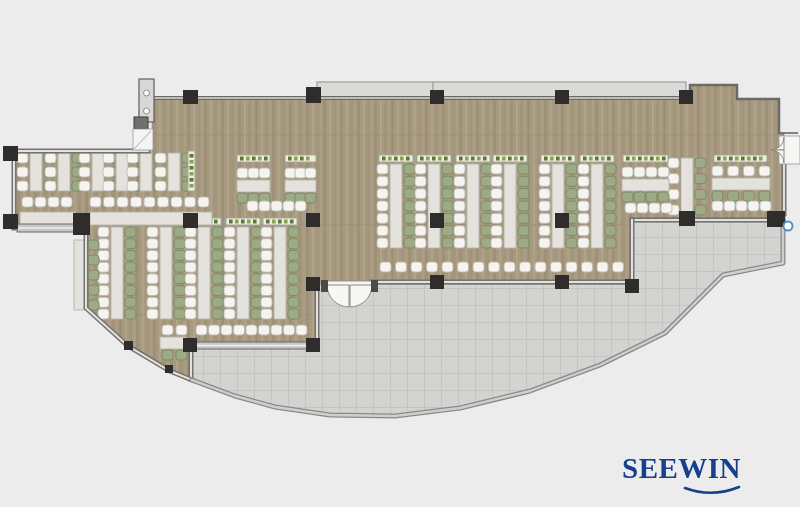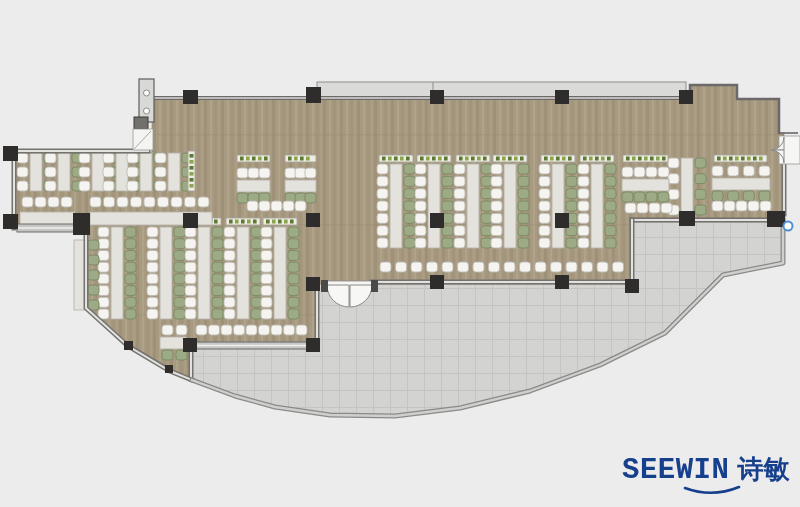--- a/index.html
+++ b/index.html
@@ -15,21 +15,21 @@
   .rail-outer{stroke:#8a8a88;stroke-width:5;fill:none;stroke-linecap:square;stroke-linejoin:round;}
   .rail-inner{stroke:#cfcfcd;stroke-width:2.4;fill:none;stroke-linecap:square;stroke-linejoin:round;}
   .door-leaf{fill:#f7f7f5;stroke:#8a8a88;stroke-width:1;}
   .logo{
     position:absolute;left:622px;top:452px;width:180px;height:48px;
     color:var(--accent,#163f8c);display:flex;align-items:baseline;gap:8px;
     white-space:nowrap;
   }
   .logo .wordmark{
     font-size:29px;font-weight:800;letter-spacing:0.5px;
-    font-family:Liberation Mono, monospace;
+    font-family:Liberation Serif, serif;
   }
   .logo .cjk{
     font-size:26px;font-weight:700;
     font-family:"DejaVu Sans",sans-serif;
   }
   .logo .smile{position:absolute;left:60px;top:33px;}
 </style>
 </head>
 <body>
 
@@ -606,15 +606,14 @@
     </g>
 
     <circle cx="788" cy="226" r="4.5" fill="#ffffff" stroke="#4e8fd0" stroke-width="2"></circle>
   </svg>
 
   <div class="logo">
     <span class="wordmark">SEEWIN</span>
     <svg class="smile" width="60" height="14">
       <path d="M3,3 Q30,13 57,2" stroke="var(--accent,#163f8c)" stroke-width="2.6" fill="none" stroke-linecap="round"></path>
     </svg>
-    <span class="cjk">诗敏</span>
   </div>
 </div>
 
 </body></html>

